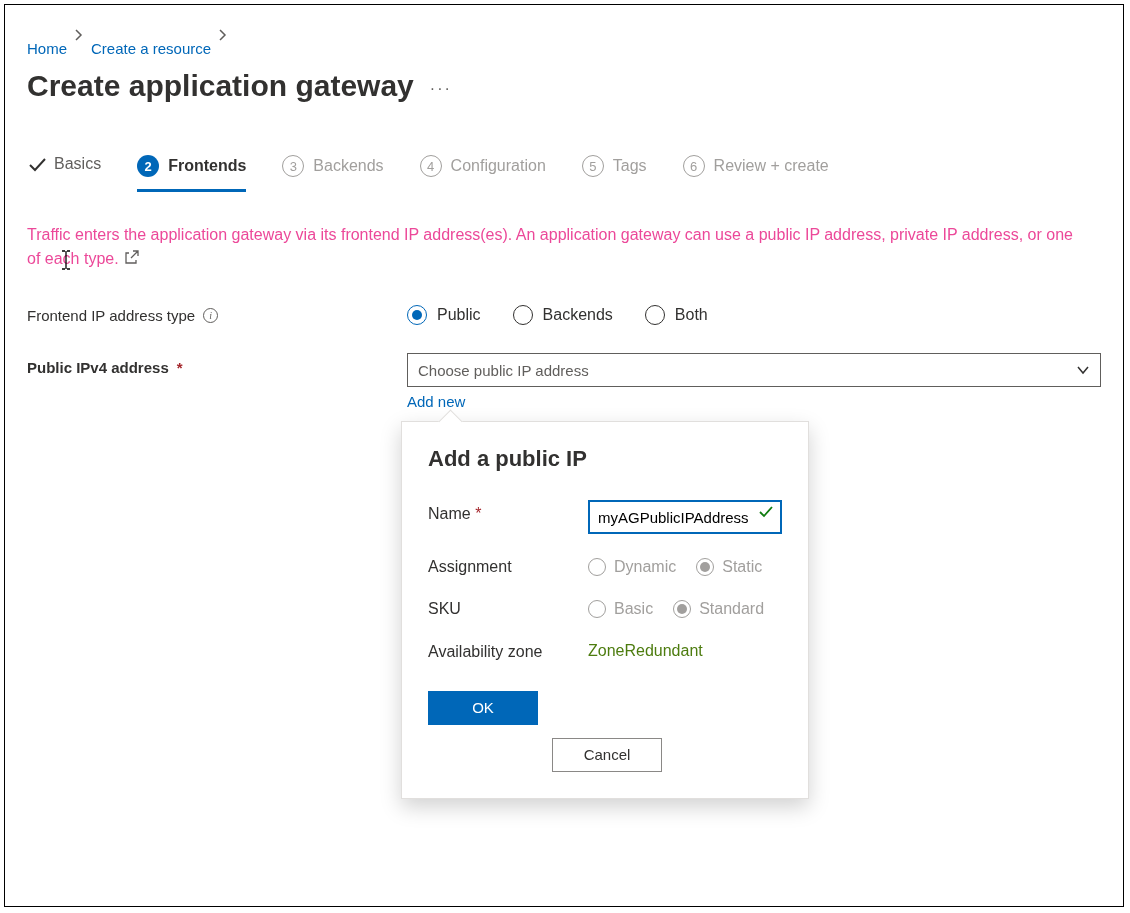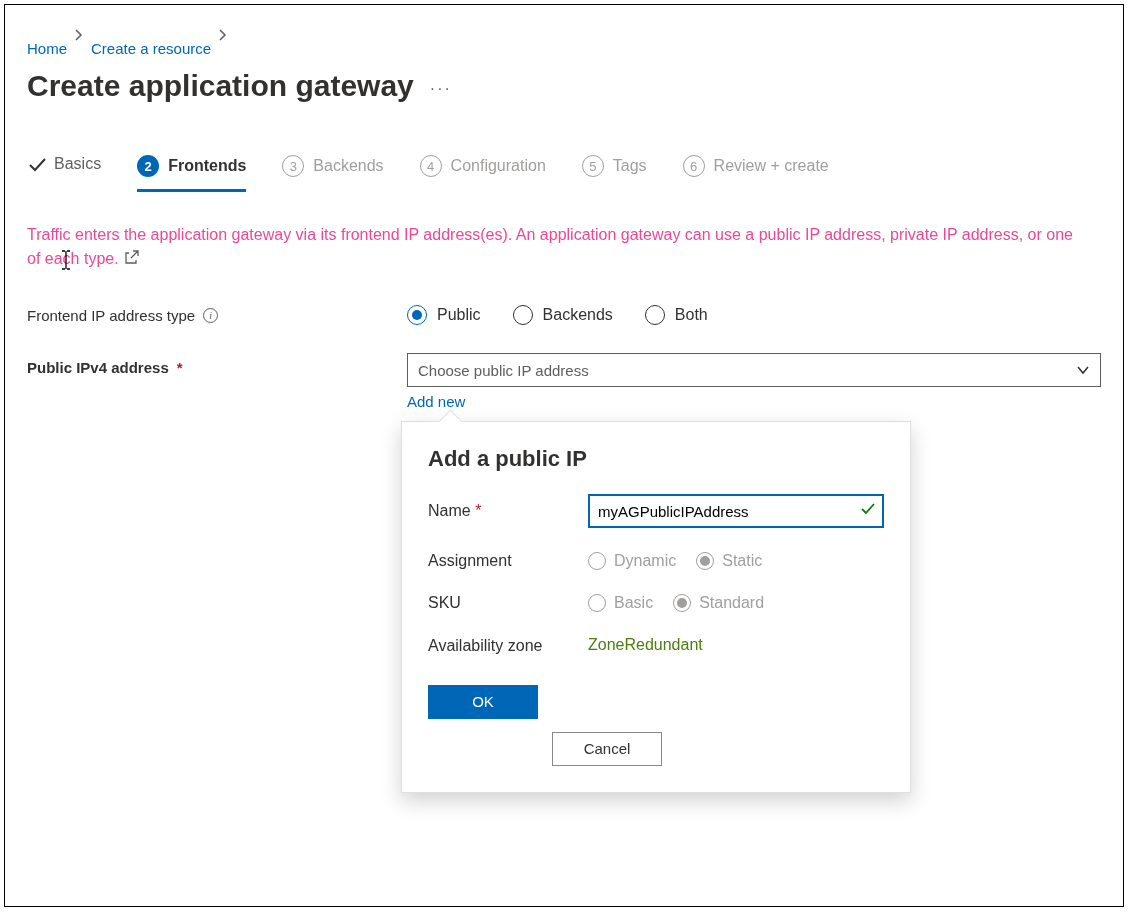--- a/index.html
+++ b/index.html
@@ -184,21 +184,21 @@
   }
   .addnew-link {
     color: #0067b8;
     font-size: 15px;
     cursor: pointer;
   }
   .popup {
     position: absolute;
     top: 28px;
     left: -6px;
-    width: 510px;
+    width: 408px;
     background: #fff;
     border: 1px solid #e1dfdd;
     box-shadow: 0 8px 20px rgba(0,0,0,0.18);
     padding: 24px 26px 26px 26px;
   }
   .popup:before {
     content: "";
     position: absolute;
     top: -9px;
     left: 40px;
@@ -228,20 +228,21 @@
     position: relative;
     flex: 1;
   }
   .name-input {
     width: 100%;
     height: 34px;
     border: 2px solid #0067b8;
     padding: 0 30px 0 8px;
     font-size: 15px;
     outline: none;
+    margin-top: 6px;
   }
   .name-check {
     position: absolute;
     right: 8px;
     top: 50%;
     transform: translateY(-50%);
     color: #107c10;
     font-size: 16px;
   }
   .disabled-radio-group {

